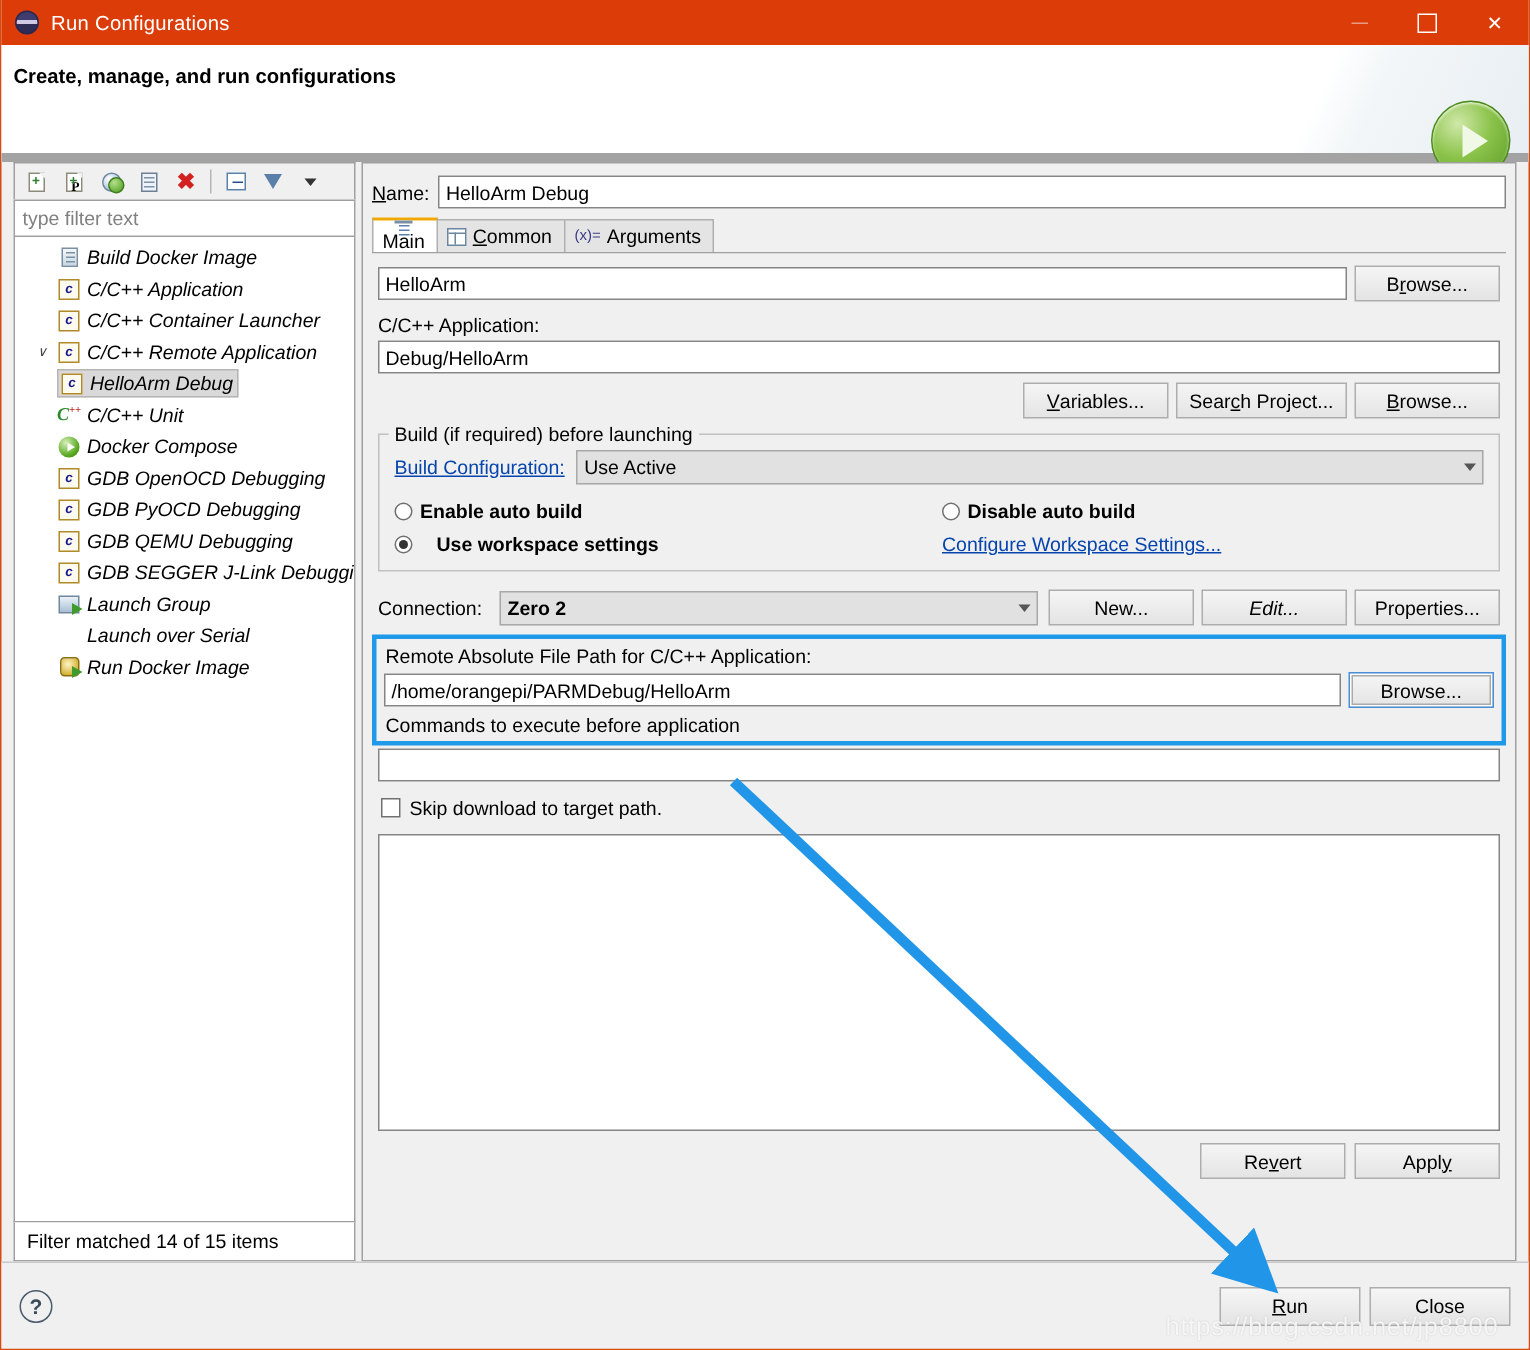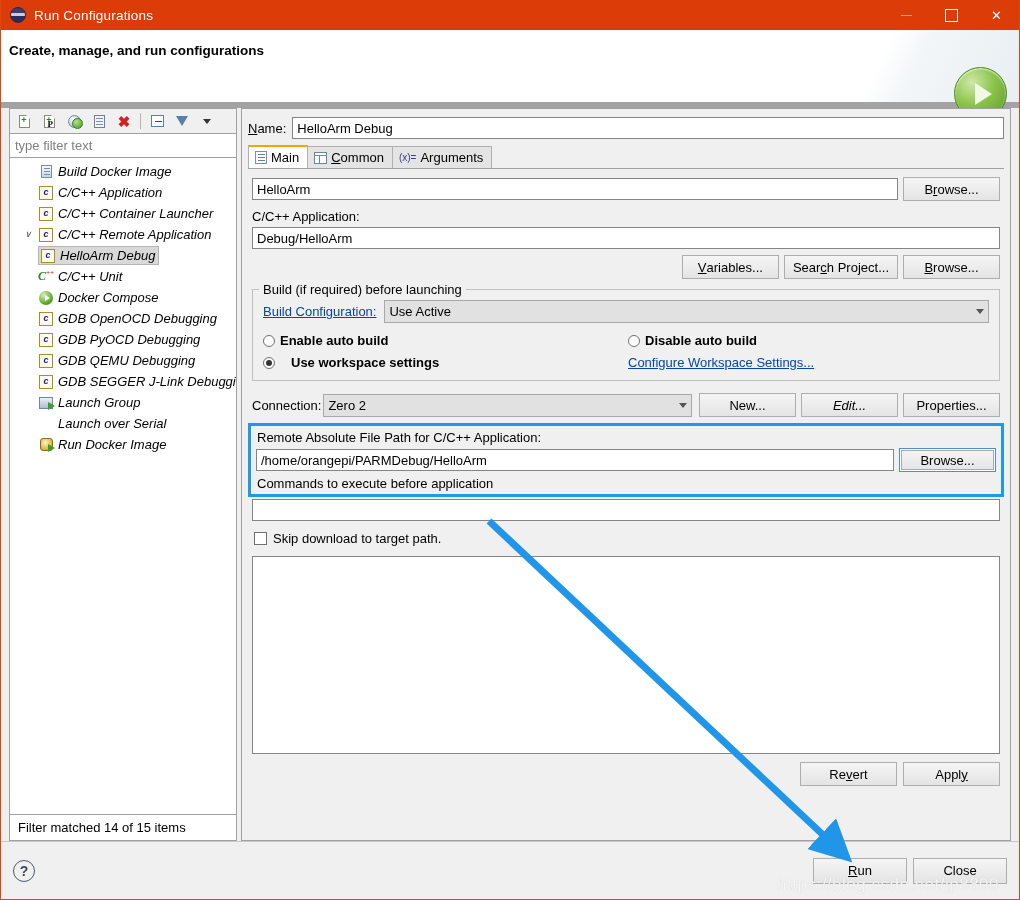--- a/index.html
+++ b/index.html
@@ -209,21 +209,21 @@
   }
   #name-field { flex: 1; margin-left: 6px; }
   
   #tabs { display: flex; align-items: flex-end; height: 23px; border-bottom: 1px solid #a0a0a0; }
   .tab {
     display: flex; align-items: center; gap: 4px;
     height: 22px; padding: 0 8px 0 6px;
     font-size: 13px; border: 1px solid #b0b0b0; border-bottom: none; background: #e4e4e4;
     margin-right: -1px;
   }
-  .tab.active { background: #fff; border-top: 2px solid #f0a800; height: 23px; position: relative; z-index: 2; }
+  .tab.active { background: #fff; border-top: 2px solid #f0a800; height: 23px; position: relative; z-index: 2; flex-direction: column; }
   .tab-ico-main {
     width: 12px; height: 13px; background: #fff; border: 1px solid #7b8fa3; position: relative;
   }
   .tab-ico-main::before {
     content: ""; position: absolute; left: 2px; top: 2px; width: 7px; height: 1px; background: #5a80b0;
     box-shadow: 0 3px 0 0 #5a80b0, 0 6px 0 0 #5a80b0;
   }
   .tab-ico-common {
     width: 13px; height: 12px; background: #fff; border: 1px solid #6b86a0; position: relative;
   }
@@ -556,21 +556,21 @@
             <div class="radio on" style="width:365px;gap:16px;">
               <span class="dot"></span>
               <span>Use workspace settings</span>
             </div>
             <span class="link">Configure Workspace Settings...</span>
           </div>
         </div>
 
         <div class="row" style="margin:12px 4px 0 4px;">
           <span class="lbl">Connection:</span>
-          <div class="combo" style="margin-left:2px;max-width:448px;">
+          <div class="combo" style="margin-left:12px;max-width:448px;font-weight:bold;">
             <span>Zero 2</span>
             <span class="arrow"></span>
           </div>
           <div class="btn" style="margin-left:7px;">New...</div>
           <div class="btn" style="margin-left:5px;font-style:italic;">Edit...</div>
           <div class="btn" style="margin-left:5px;">Properties...</div>
         </div>
 
         <div id="remote-highlight">
           <div class="fieldlabel" style="margin-left:1px;">Remote Absolute File Path for C/C++ Application:</div>

